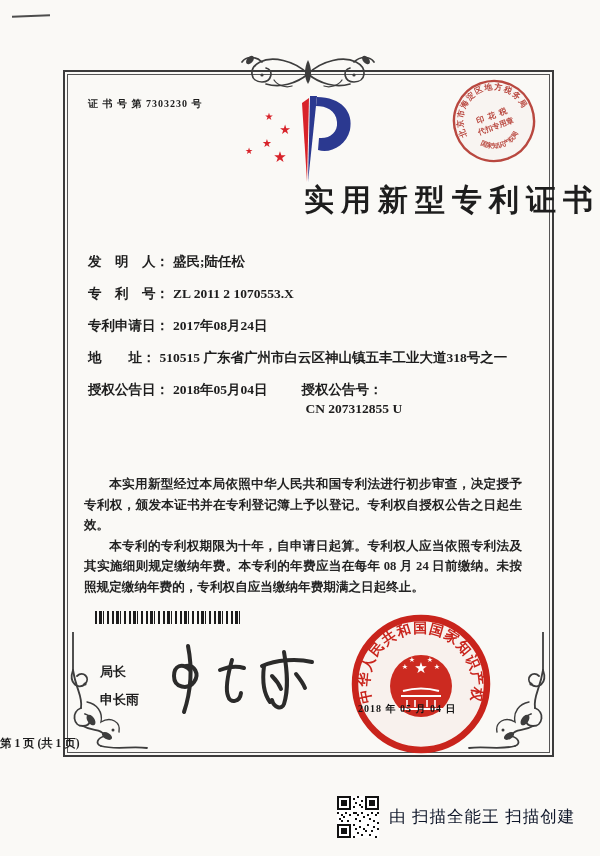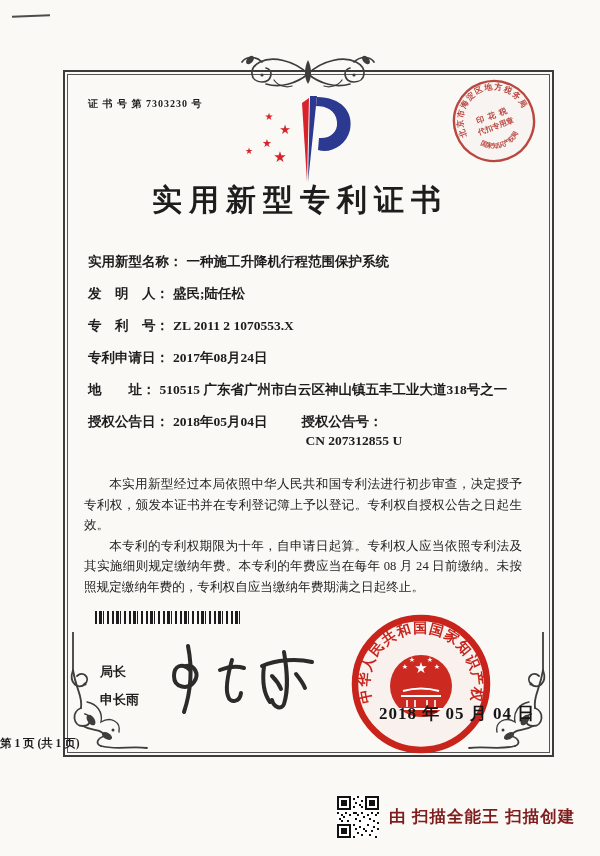--- a/index.html
+++ b/index.html
@@ -8,40 +8,40 @@
   .scan-line{position:absolute;left:12px;top:15px;width:38px;height:2px;background:#4d4d4d;transform:rotate(-2deg);}
   .frame-outer{position:absolute;left:63px;top:70px;width:487px;height:683px;border:2px solid #3c3c3c;}
   .frame-inner{position:absolute;inset:2px;border:1px solid #555;}
   .ornament-top{position:absolute;left:228px;top:50px;width:160px;height:44px;}
   .ornament-corner{position:absolute;width:85px;height:120px;}
   .oc-left{left:67px;top:632px;}
   .oc-right{left:464px;top:632px;transform:scaleX(-1);}
   .cert-number{position:absolute;left:88px;top:97px;font-size:10px;font-weight:600;letter-spacing:1px;}
   .logo{position:absolute;left:238px;top:92px;width:130px;height:96px;}
   .tax-seal{position:absolute;left:449px;top:76px;width:90px;height:90px;transform:rotate(-20deg);opacity:.92;}
-  .title{position:absolute;left:0;top:180px;width:100%;text-align:center;font-size:30px;font-weight:700;letter-spacing:7px;}
+  .title{position:absolute;left:0;top:180px;width:100%;text-align:right;font-size:30px;font-weight:700;letter-spacing:7px;}
   .fields{position:absolute;left:88px;top:252px;width:442px;font-size:13.5px;font-weight:600;}
   .frow{display:flex;margin-bottom:13px;line-height:19px;}
   .flabel{white-space:pre;flex:none;}
   .fvalue{margin-left:4px;}
   .grant-row{display:flex;margin-top:0;line-height:19px;}
   .grant-right{margin-left:34px;display:flex;flex-direction:column;}
   .body-text{position:absolute;left:84px;top:474px;width:438px;font-size:12.6px;line-height:1.63;
-             text-align:justify;color:#232323;font-weight:400;}
+             text-align:justify;color:#232323;font-weight:700;}
   .body-text p{margin:0;text-indent:2em;}
   .barcode{position:absolute;left:95px;top:611px;width:148px;height:13px;
     background:repeating-linear-gradient(90deg,#1d1d1d 0 2px,transparent 2px 4px,#1d1d1d 4px 7px,transparent 7px 8px,#1d1d1d 8px 9px,transparent 9px 12px,#1d1d1d 12px 14px,transparent 14px 17px);}
   .director{position:absolute;left:100px;top:658px;font-size:13px;font-weight:700;line-height:28px;}
   .signature{position:absolute;left:162px;top:636px;width:170px;height:84px;}
   .office-seal{position:absolute;left:347px;top:612px;width:148px;height:150px;}
-  .seal-date{position:absolute;left:379px;top:702px;font-size:17px;font-weight:600;color:#161616;letter-spacing:1px;}
+  .seal-date{position:absolute;left:358px;top:702px;font-size:10px;font-weight:600;color:#161616;letter-spacing:1px;}
   .page-footer{position:absolute;left:0;top:736px;width:100%;font-size:11.5px;font-weight:600;}
   .watermark{position:absolute;left:337px;top:796px;display:flex;align-items:center;}
   .qr{width:42px;height:42px;flex:none;}
-  .wm-text{margin-left:10px;font-size:16.5px;font-weight:700;color:#7f1d1d;letter-spacing:1px;
+  .wm-text{margin-left:10px;font-size:16.5px;font-weight:400;color:#0f172a;letter-spacing:1px;
            font-family:"Liberation Sans","DejaVu Sans",sans-serif;}
 </style>
 </head>
 <body>
 
 <div class="page">
 
   <div class="scan-line"></div>
 
   <div class="frame-outer">
@@ -121,24 +121,20 @@
     <text x="45" y="42" font-size="8" fill="#b43a31" text-anchor="middle" font-weight="bold" letter-spacing="1">印 花 税</text>
     <text x="45" y="53" font-size="7.5" fill="#b43a31" text-anchor="middle" font-weight="bold">代扣专用章</text>
     <text font-size="6.5" fill="#b43a31" font-weight="bold">
       <textPath href="#taxBotArc" startOffset="0" textLength="44">国家知识产权局</textPath>
     </text>
   </svg>
 
   <div class="title">实用新型专利证书</div>
 
   <div class="fields">
-    <div class="frow">
-      <span class="flabel">实用新型名称：</span>
-      <span class="fvalue">一种施工升降机行程范围保护系统</span>
-    </div>
     <div class="frow">
       <span class="flabel">发　明　人：</span>
       <span class="fvalue">盛民;陆任松</span>
     </div>
     <div class="frow">
       <span class="flabel">专　利　号：</span>
       <span class="fvalue">ZL 2011 2 1070553.X</span>
     </div>
     <div class="frow">
       <span class="flabel">专利申请日：</span>

